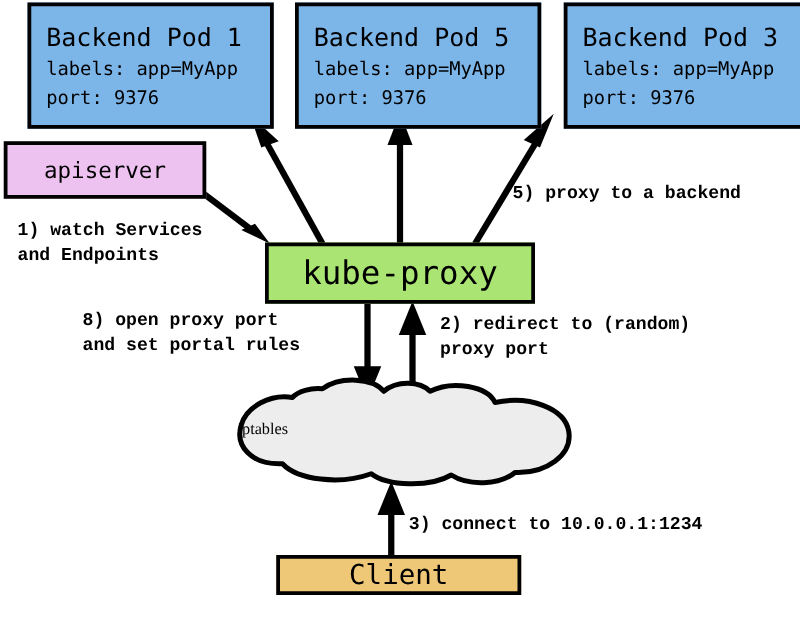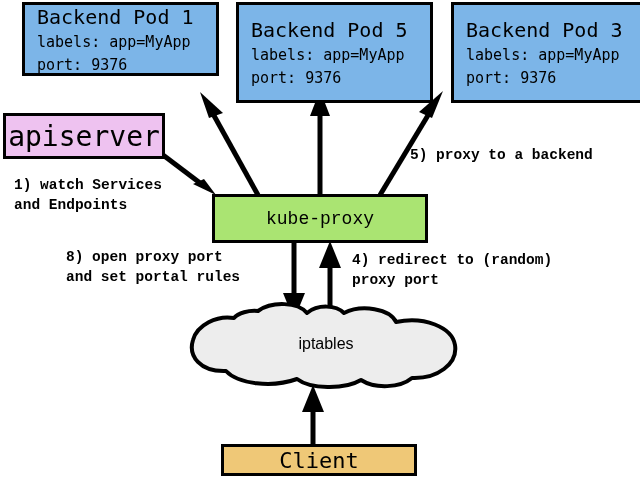--- a/index.html
+++ b/index.html
@@ -49,57 +49,56 @@
     padding-left: 12px;
     letter-spacing: 0px;
   }
   .pod .pod-attr {
     font-size: 15px;
     line-height: 23px;
     padding-left: 12px;
     white-space: nowrap;
     text-align: right;
   }
-  #node-pod-1 { left: 22px;  top: 2px;  width: 197px; height: 74px; }
+  #node-pod-1 { left: 22px;  top: 2px;  width: 197px; height: 101px; }
   #node-pod-2 { left: 236px; top: 2px;  width: 197px; height: 101px; }
   #node-pod-3 { left: 451px; top: 2px;  width: 215px; height: 101px; }
 
   #node-apiserver {
     left: 3px; top: 113px; width: 162px; height: 46px;
     background: #eec2f0;
     align-items: center;
   }
-  #node-apiserver .node-title { font-size: 28px; }
+  #node-apiserver .node-title { font-size: 18px; }
 
   #node-kube-proxy {
     left: 212px; top: 194px; width: 216px; height: 49px;
     background: #aae472;
     align-items: center;
   }
-  #node-kube-proxy .node-title { font-size: 18px; font-family: Liberation Mono, monospace; }
+  #node-kube-proxy .node-title { font-size: 26px; }
 
   #node-client {
     left: 221px; top: 444px; width: 196px; height: 32px;
     background: #efc877;
     align-items: center;
   }
   #node-client .node-title { font-size: 22px; }
 
   #node-iptables {
     position: absolute;
     left: 190px; top: 305px; width: 272px; height: 82px;
     z-index: 5;
   }
   #node-iptables .cloud-label {
     position: absolute;
     left: 0; top: 30px;
     width: 272px;
-    text-align: center;
-    font-family: Liberation Sans, sans-serif;
-    font-size: 16px;
+    font-family: Liberation Serif, serif;
+    font-size: 13px;
     color: #000000;
   }
   .edge-label {
     position: absolute;
     font-family: Liberation Mono, monospace;
     font-weight: bold;
     font-size: 14.5px;
     line-height: 20px;
     color: #000000;
     white-space: pre;
@@ -200,17 +199,18 @@
   </div>
 
   <div class="node" id="node-client">
     <div class="node-title">Client</div>
   </div>
 
   <div class="edge-label" id="label-step-1">1) watch Services
 and Endpoints</div>
   <div class="edge-label" id="label-step-2">8) open proxy port
 and set portal rules</div>
-  <div class="edge-label" id="label-step-4">4) redirect to (random)
+  <div class="edge-label" id="label-step-3">3) connect to 10.0.0.1:1234</div>
+  <div class="edge-label" id="label-step-4">2) redirect to (random)
 proxy port</div>
   <div class="edge-label" id="label-step-5">5) proxy to a backend</div>
 
 </div>
 
 </body></html>

